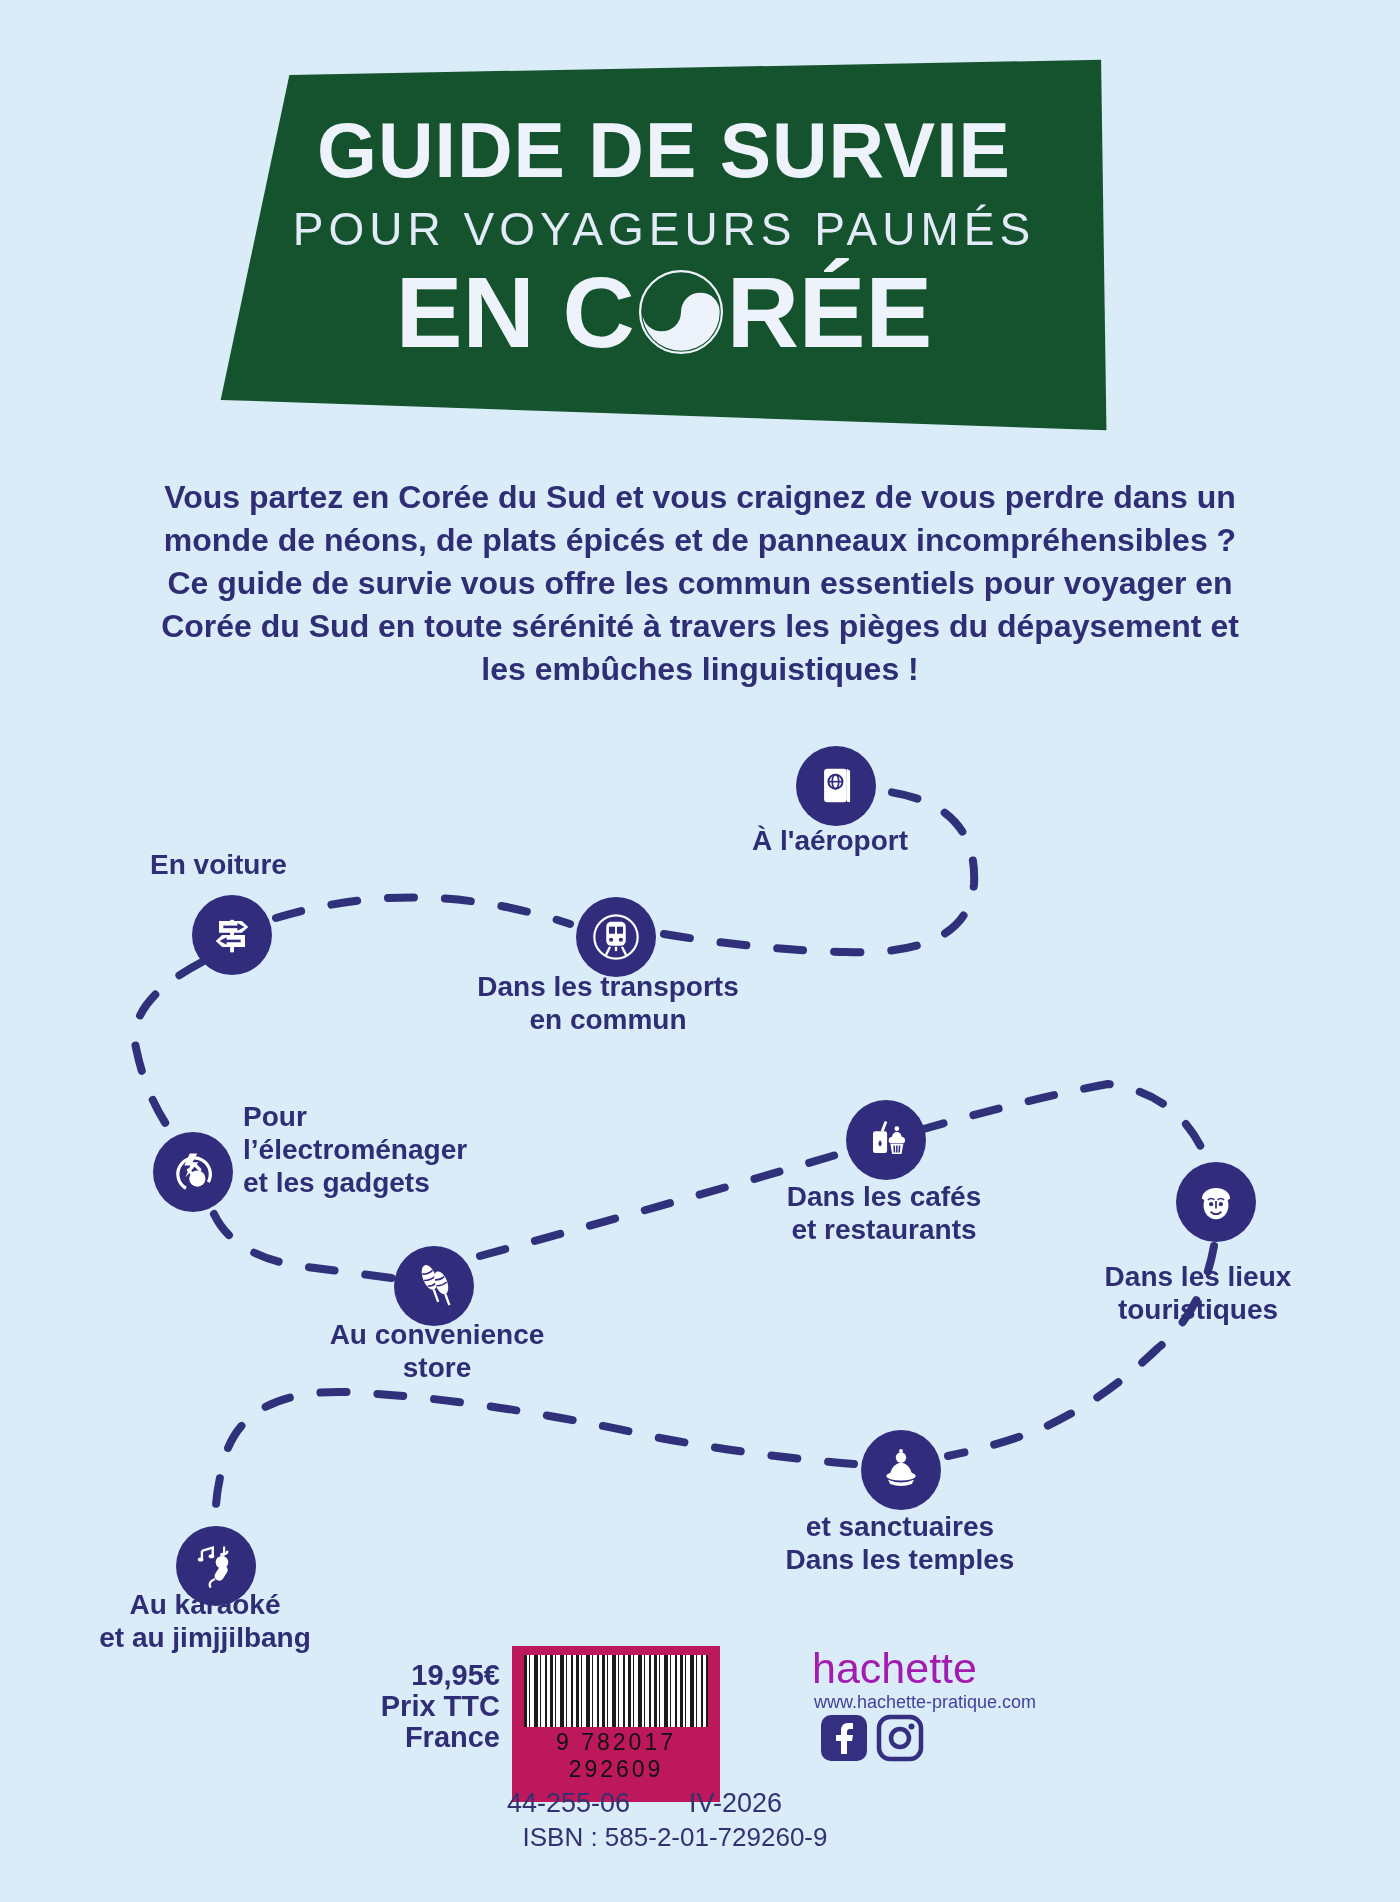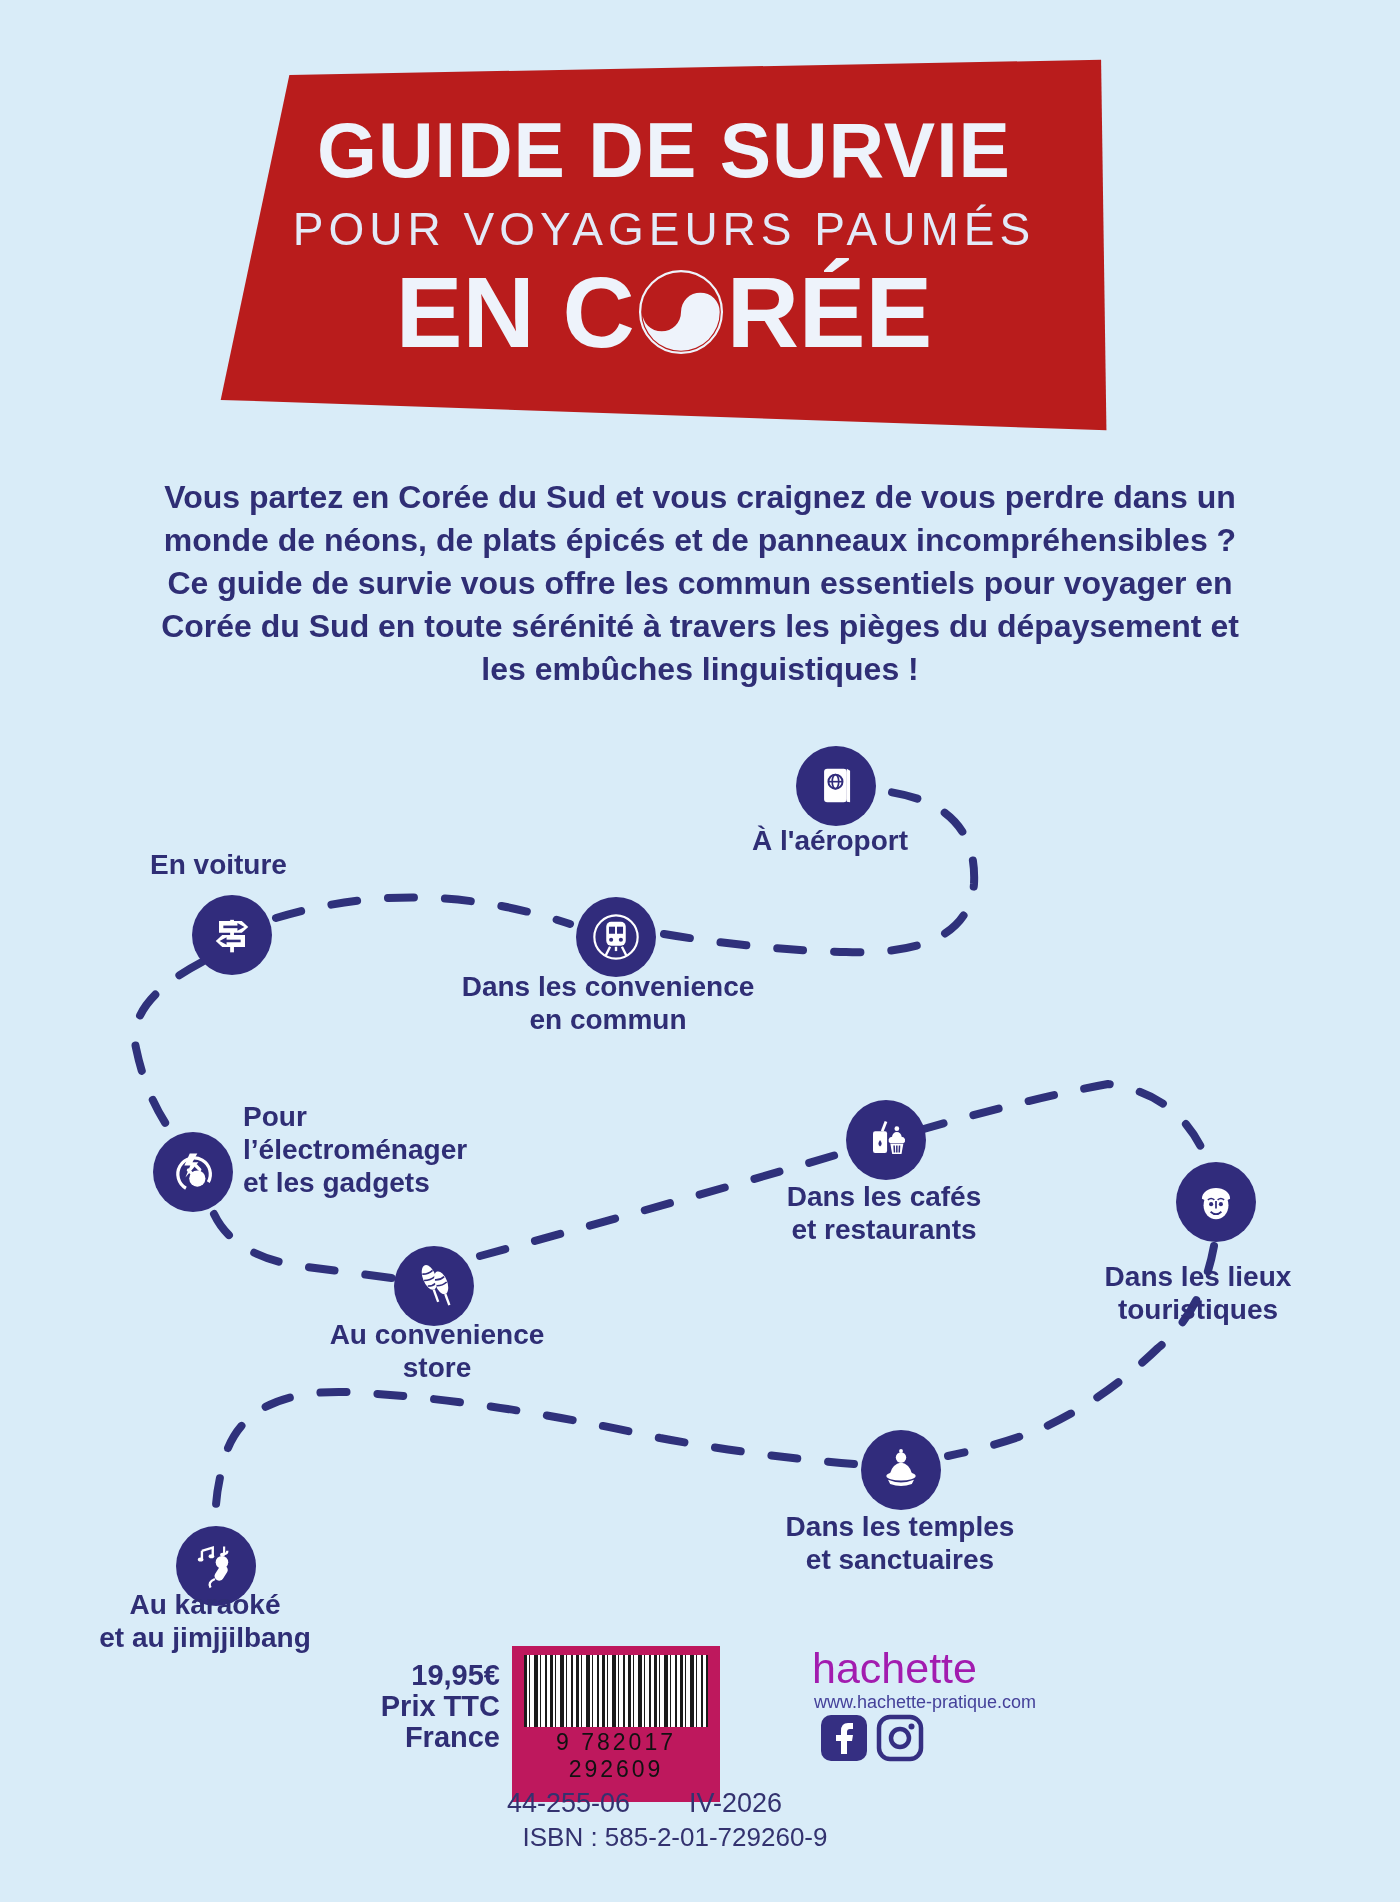--- a/index.html
+++ b/index.html
@@ -1,20 +1,20 @@
 <!DOCTYPE html>
 <html><head>
 <meta charset="utf-8">
 <style>
   html,body{margin:0;padding:0;}
   body{font-family:"Liberation Sans","DejaVu Sans",sans-serif;background:#c8d8e4;}
   .page{position:relative;width:1400px;height:1902px;background:#d9ecf8;overflow:hidden;margin:0 auto;}
   .abs{position:absolute;}
   
-  .banner{left:218px;top:56px;width:892px;height:380px;background:#b91c1c;
+  .banner{left:218px;top:56px;width:892px;height:380px;background:#14532d;
           clip-path:polygon(8% 5%, 99% 1%, 99.6% 98.5%, 0.3% 90.5%);text-align:center;color:#eef3fb;}
   .banner .t1{margin-top:54px;font-size:77px;font-weight:800;letter-spacing:1px;line-height:80px;}
   .banner .t2{margin-top:14px;font-size:46px;font-weight:400;letter-spacing:5px;color:#e3eaf8;line-height:50px;}
   .banner .t3{margin-top:6px;font-size:100px;font-weight:800;line-height:104px;display:flex;align-items:center;justify-content:center;}
   .banner .t3 svg{width:88px;height:88px;margin:0 2px;display:block;}
   
   .intro{left:150px;top:476px;width:1100px;text-align:center;font-size:32px;line-height:43px;
          font-weight:600;color:#2f2e75;}
   .intro b{font-weight:800;}
   
@@ -101,21 +101,21 @@
       <rect x="17.5" y="14.5" width="5.6" height="6.5" fill="#312c7c"></rect>
       <rect x="24.9" y="14.5" width="5.6" height="6.5" fill="#312c7c"></rect>
       <circle cx="19.5" cy="26.5" r="1.9" fill="#312c7c"></circle>
       <circle cx="28.5" cy="26.5" r="1.9" fill="#312c7c"></circle>
       <line x1="18.5" y1="33" x2="14.5" y2="41" stroke="#fff" stroke-width="2.2"></line>
       <line x1="29.5" y1="33" x2="33.5" y2="41" stroke="#fff" stroke-width="2.2"></line>
       <line x1="24" y1="33" x2="24" y2="37" stroke="#fff" stroke-width="2.2"></line>
     </svg>
   </div>
   <div class="abs ctr" style="left:433px;top:970px;width:350px;">
-    <div class="lbl">Dans les convenience</div>
+    <div class="lbl">Dans les transports</div>
     <div class="lbl">en commun</div>
   </div>
 
   <div class="abs node-circle" style="left:153px;top:1132px;">
     <svg viewBox="0 0 48 48">
       <circle cx="25" cy="26" r="15" fill="none" stroke="#fff" stroke-width="3" stroke-dasharray="70 25" transform="rotate(120 25 26)"></circle>
       <polygon points="21,7 28,7 23.5,15 29,15 17,29 21.5,18 16,18" fill="#fff"></polygon>
       <circle cx="28" cy="30" r="7.5" fill="#fff"></circle>
       <rect x="20" y="20" width="3" height="8" rx="1.5" fill="#fff" transform="rotate(-45 21.5 24)"></rect>
       <rect x="27" y="16" width="3" height="8" rx="1.5" fill="#fff" transform="rotate(-45 28.5 20)"></rect>
@@ -184,22 +184,22 @@
   <div class="abs node-circle" style="left:861px;top:1430px;">
     <svg viewBox="0 0 48 48">
       <circle cx="24" cy="6.5" r="1.8" fill="#fff"></circle>
       <circle cx="24" cy="12.5" r="4.8" fill="#fff"></circle>
       <path d="M 24 17 q -8 1.5 -10 10 h 20 q -2 -8.5 -10 -10 z" fill="#fff"></path>
       <ellipse cx="24" cy="29.5" rx="13.5" ry="4.2" fill="#fff"></ellipse>
       <path d="M 12 33 q 12 5 24 0 l -2 4 q -10 3.5 -20 0 z" fill="#fff"></path>
     </svg>
   </div>
   <div class="abs ctr" style="left:735px;top:1510px;width:330px;">
+    <div class="lbl">et sanctuaires</div>
     <div class="lbl">Dans les temples</div>
-    <div class="lbl">et sanctuaires</div>
   </div>
 
   <div class="abs node-circle" style="left:176px;top:1526px;">
     <svg viewBox="0 0 48 48">
       <path d="M 11 10 l 10 -3 v 7 M 11 10 v 7" stroke="#fff" stroke-width="2.2" fill="none"></path>
       <ellipse cx="9.8" cy="18" rx="2.6" ry="1.9" fill="#fff"></ellipse>
       <ellipse cx="19.8" cy="15" rx="2.6" ry="1.9" fill="#fff"></ellipse>
       <path d="M 31.5 6 v 7 q 3 0 3 -3" stroke="#fff" stroke-width="2" fill="none"></path>
       <ellipse cx="30" cy="13.5" rx="2.3" ry="1.7" fill="#fff"></ellipse>
       <circle cx="29.5" cy="20.5" r="5.8" fill="#fff"></circle>

